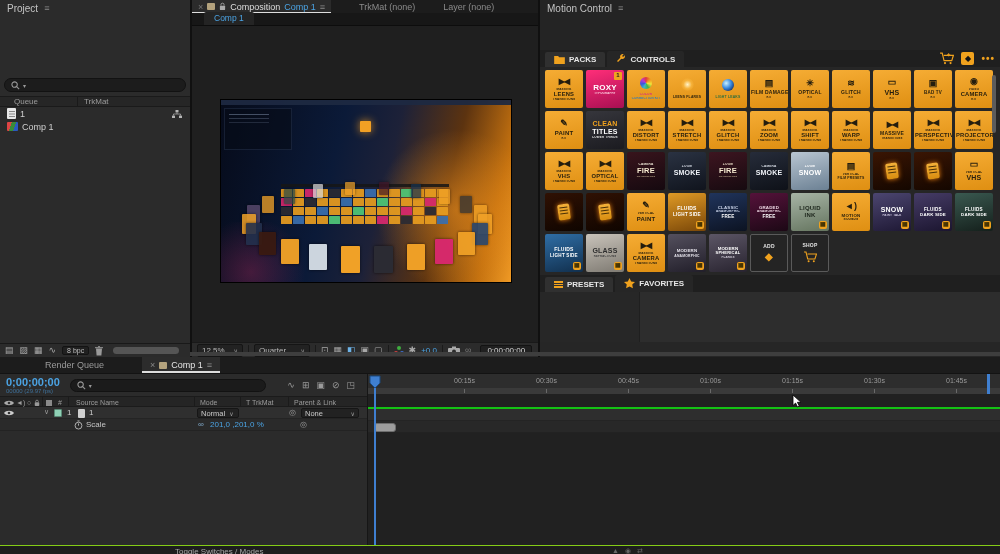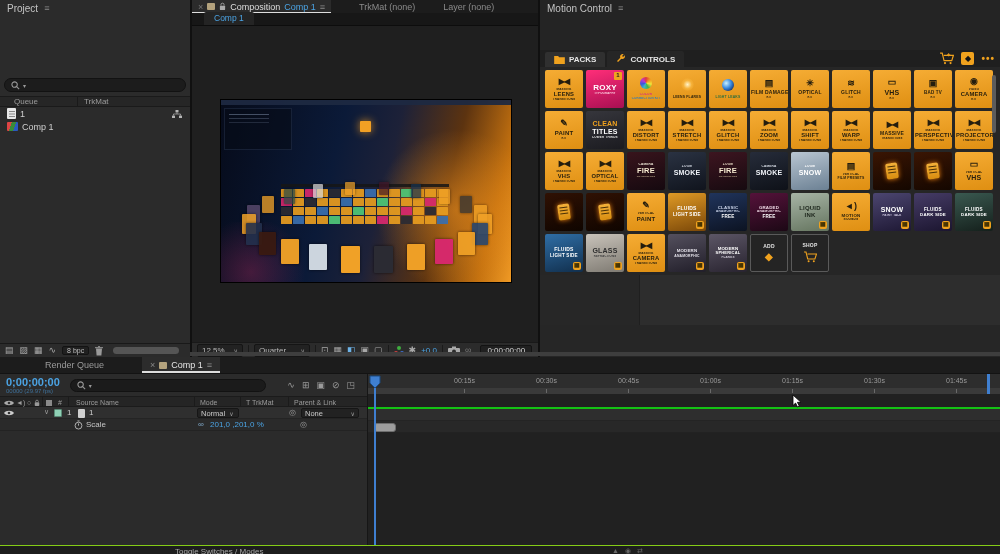--- a/index.html
+++ b/index.html
@@ -663,20 +663,32 @@
                 <svg width="14" height="12" viewBox="0 0 14 12">
                   <path d="M1 1h2l1.7 7h7.2l1.6-5H4.5" fill="none" stroke="#f0a21e" stroke-width="1.1"></path>
                   <circle cx="5.6" cy="10.3" r="1" fill="#f0a21e"></circle>
                   <circle cx="10.8" cy="10.3" r="1" fill="#f0a21e"></circle>
                 </svg>
               </span>
             </div>
           </div>
         <span class="scrollthumb"></span>
       </div>
+      <div class="mc-bottomtabs">
+        <div class="mctab active">
+          <span class="hamb"></span>
+          <span>PRESETS</span>
+        </div>
+        <div class="mctab">
+          <svg width="11" height="11" viewBox="0 0 12 12">
+              <path d="M6 0l1.8 3.7 4.2.6-3 2.9.7 4.1L6 9.4 2.3 11.3 3 7.2 0 4.3l4.2-.6z" fill="#f0a21e"></path>
+            </svg>
+          <span>FAVORITES</span>
+        </div>
+      </div>
       <div class="mc-presets">
         <div class="col-l"></div>
         <div style="flex:1"></div>
       </div>
     </section>
   </div>
 
   <div class="resize-strip"></div>
 
   <div class="tl">

